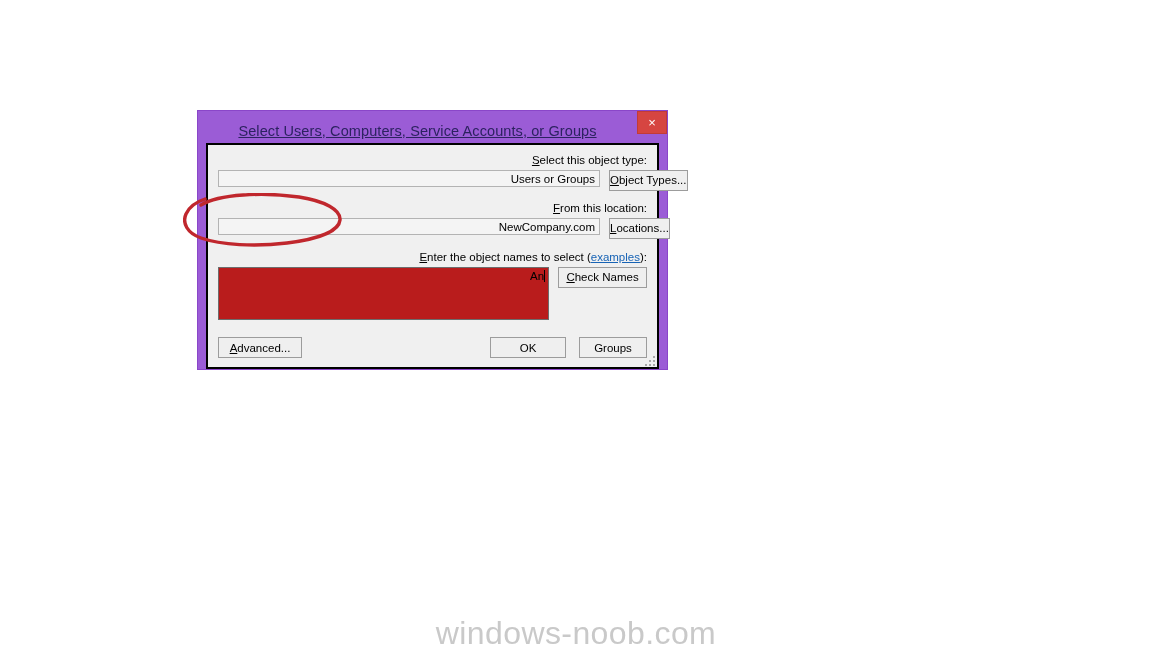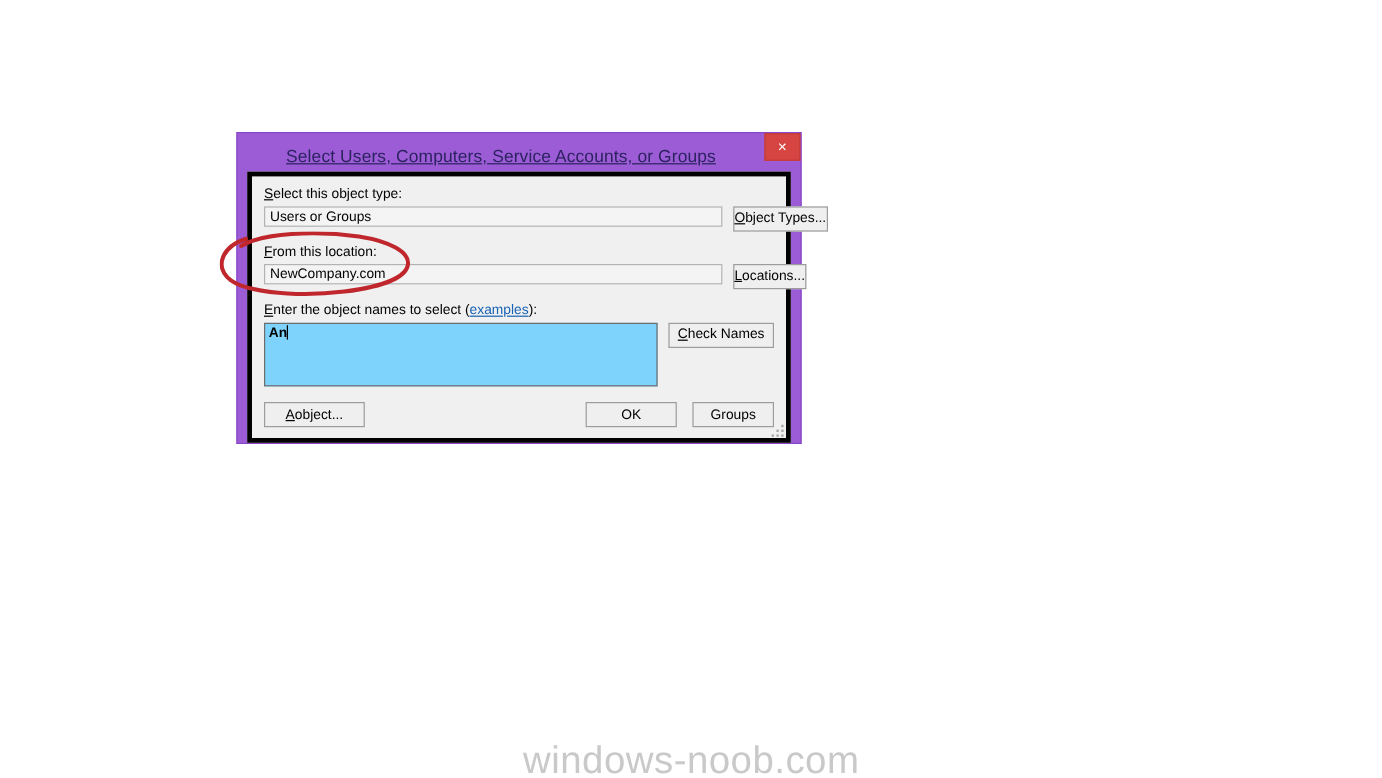--- a/index.html
+++ b/index.html
@@ -59,24 +59,25 @@
     color: #ffffff;
     font-size: 13px;
     line-height: 1;
     cursor: pointer;
   }
 
   
   #dialog-body {
     position: relative;
     background: #f0f0f0;
-    border: 4px solid #000000;
+    border: 2px solid #000000;
     box-sizing: border-box;
     height: 226px;
     padding: 9px 10px 0 10px;
+    text-align: right;
   }
 
   .field-label {
     font-size: 11.5px;
     color: #000000;
     margin: 0 0 3px 0;
     line-height: 13px;
     white-space: nowrap;
   }
   .akey { text-decoration: underline; }
@@ -129,30 +130,29 @@
   }
   #examples-link {
     color: #1763b5;
     text-decoration: underline;
     cursor: pointer;
   }
 
   #names-textarea {
     width: 335px;
     height: 53px;
-    background: #7dd3fc;
+    background: #b91c1c;
     border: 1px solid #6d6d6d;
     box-sizing: border-box;
     font-size: 11.5px;
     color: #000;
     font-family: "Liberation Sans", sans-serif;
     padding: 1px 3px;
     position: relative;
     line-height: 14px;
-    font-weight: bold;
   }
   #caret {
     display: inline-block;
     width: 1px;
     height: 12px;
     background: #000;
     vertical-align: -2px;
     margin-left: 0px;
   }
 
@@ -270,21 +270,21 @@
       <div id="names-textarea"><span>An</span><span id="caret"></span></div>
       <div class="side-button" id="check-names-button">
         <span class="akey">C</span>
           <span>heck Names</span>
       </div>
     </div>
 
     <div id="button-row">
       <div class="bottom-button" id="advanced-button">
         <span class="akey">A</span>
-          <span>object...</span>
+          <span>dvanced...</span>
       </div>
       <div class="bottom-button" id="ok-button">OK</div>
       <div class="bottom-button" id="cancel-button">Groups</div>
     </div>
 
     <div id="resize-grip">
       <i style="right:0px;bottom:0px;"></i>
       <i style="right:4px;bottom:0px;"></i>
       <i style="right:8px;bottom:0px;"></i>
       <i style="right:0px;bottom:4px;"></i>

